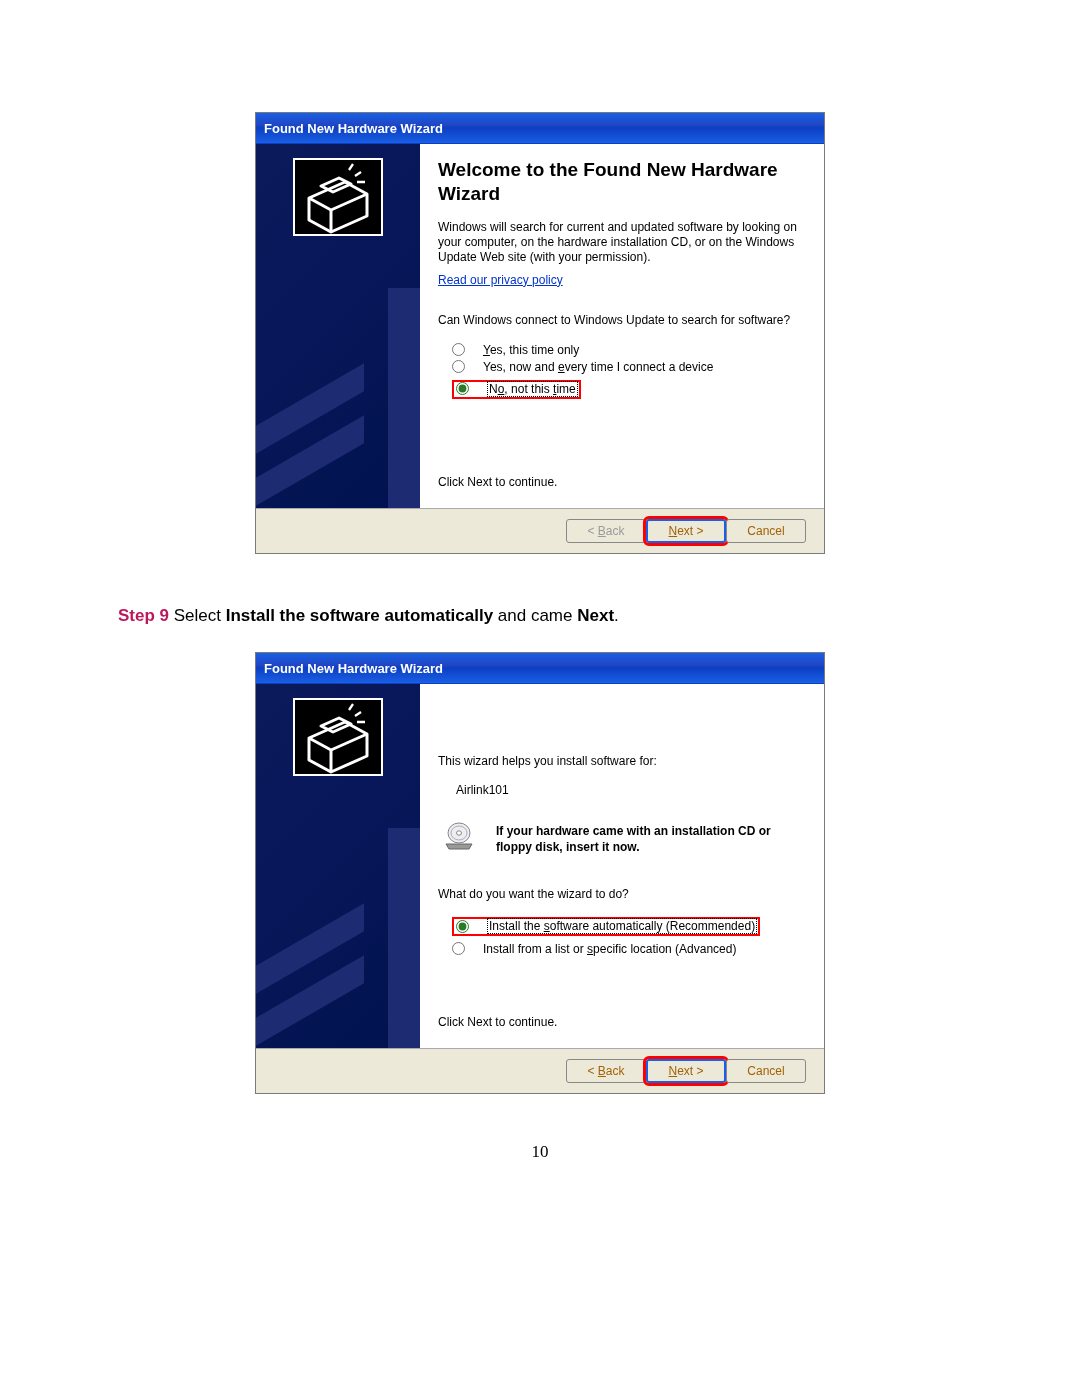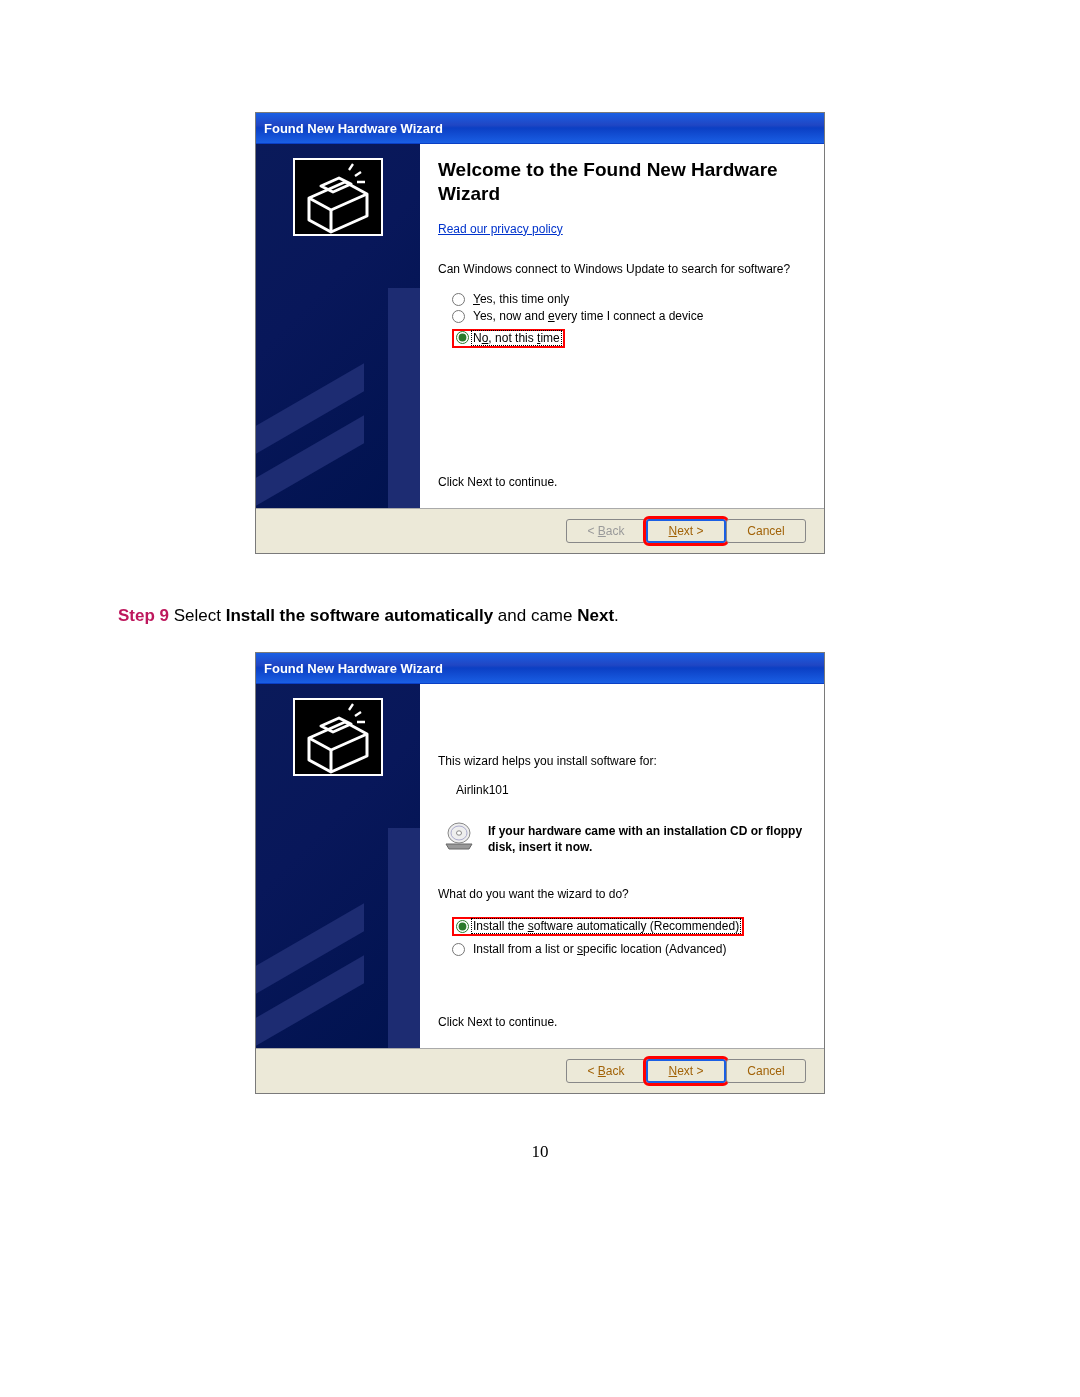--- a/index.html
+++ b/index.html
@@ -108,39 +108,39 @@
     color:#0033cc;
     text-decoration:underline;
     display:inline-block;
     margin-top:2px;
   }
   .radio-group{
     margin:6px 0 0 14px;
   }
   .radio-row{
     display:flex;
-    align-items:flex-end;
-    gap:8px;
+    align-items:flex-start;
+    gap:18px;
     margin:3px 0;
   }
   .radio-row input{
     margin:0;
   }
   .radio-row input[type=radio]{
     accent-color:#2a7a2a;
   }
   .radio-row label{
     font-size:12px;
   }
   .highlight{
     border:2px solid red;
     padding:0 2px 1px 2px;
     display:inline-flex;
     align-items:center;
-    gap:3px;
+    gap:19px;
   }
   .dotted-focus{
     outline:1px dotted #000;
     padding:0 1px;
   }
   .under{
     text-decoration:underline;
     text-decoration-thickness:1px;
     text-underline-offset:1px;
   }
@@ -180,21 +180,21 @@
   }
   .instruction-line .step{
     color:#be185d;
     font-weight:bold;
   }
   .instruction-line .bold{
     font-weight:bold;
   }
   .cd-row{
     display:flex;
-    gap:14px;
+    gap:22px;
     align-items:flex-start;
     margin:18px 0 8px 6px;
   }
   .cd-icon{
     width:30px;height:28px;flex:none;
   }
   .cd-text{
     font-size:12px;
     font-weight:bold;
     line-height:1.3;
@@ -229,20 +229,21 @@
               <path d="M14 38 L36 50 L72 34"></path>
               <path d="M36 50 L36 72"></path>
               <path d="M26 26 L44 18 L56 24 L38 32 Z"></path>
               <path d="M54 10 L58 4 M60 16 L66 12 M62 22 L70 22" stroke-width="2.3"></path>
             </g>
           </svg>
         </div>
       </div>
       <div class="content">
         <h1>Welcome to the Found New Hardware Wizard</h1>
+        <p>Windows will search for current and updated software by looking on your computer, on the hardware installation CD, or on the Windows Update Web site (with your permission).</p>
         <a class="link">Read our privacy policy</a>
 
         <p style="margin-top:26px">Can Windows connect to Windows Update to search for software?</p>
         <div class="radio-group">
           <div class="radio-row">
             <input type="radio" name="r1" style="">
             <label><span class="under">Y</span><span>es, this time only</span></label>
           </div>
           <div class="radio-row">
             <input type="radio" name="r1" style="">

